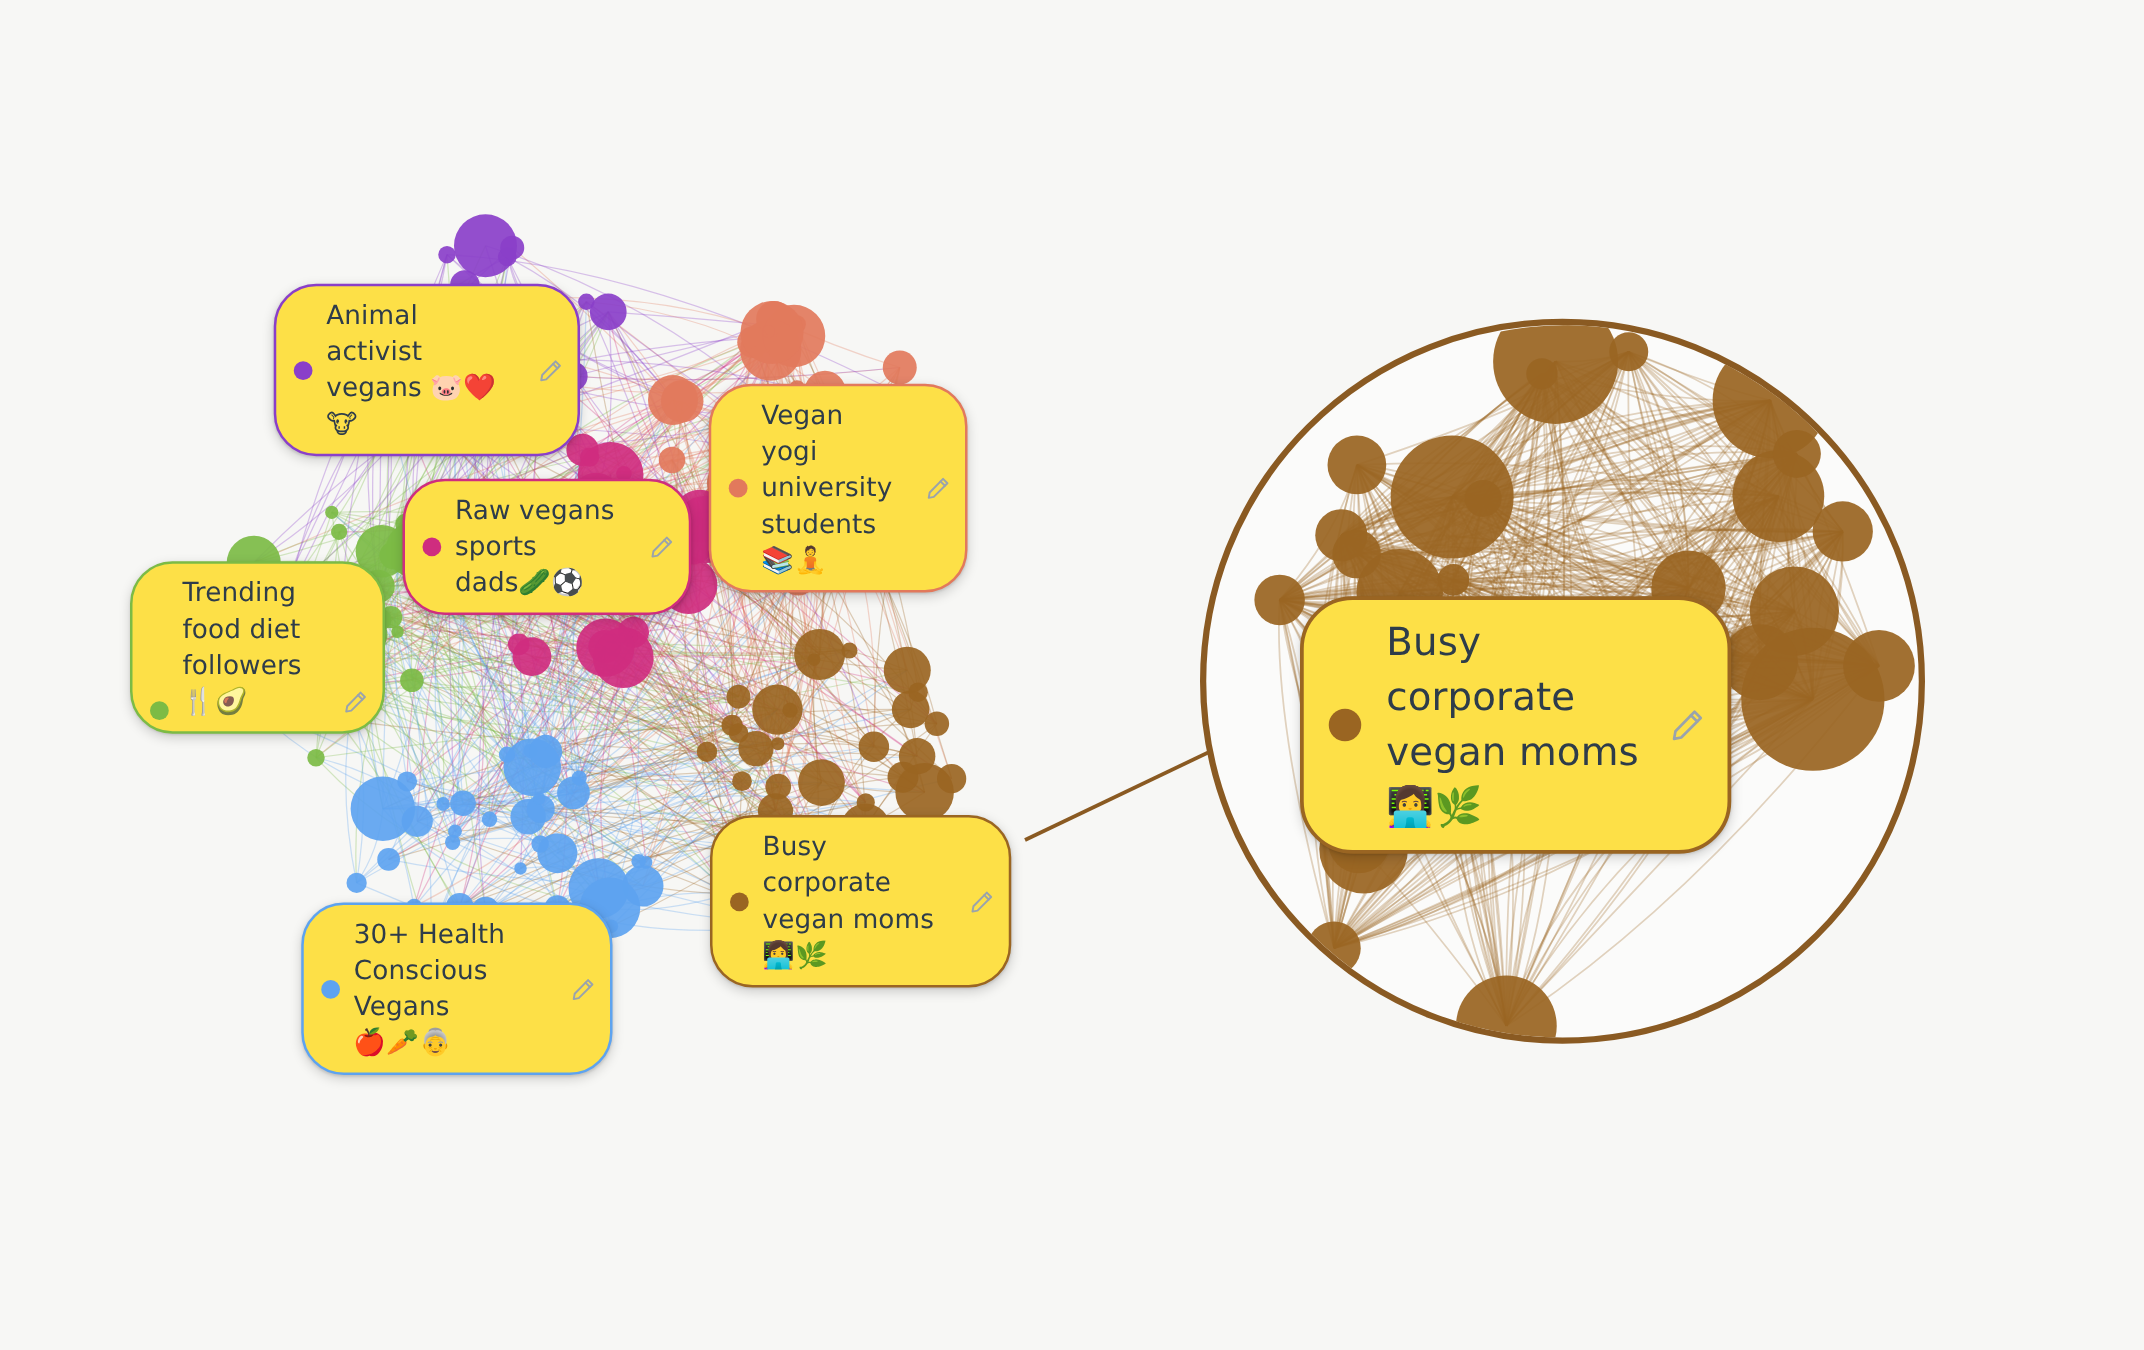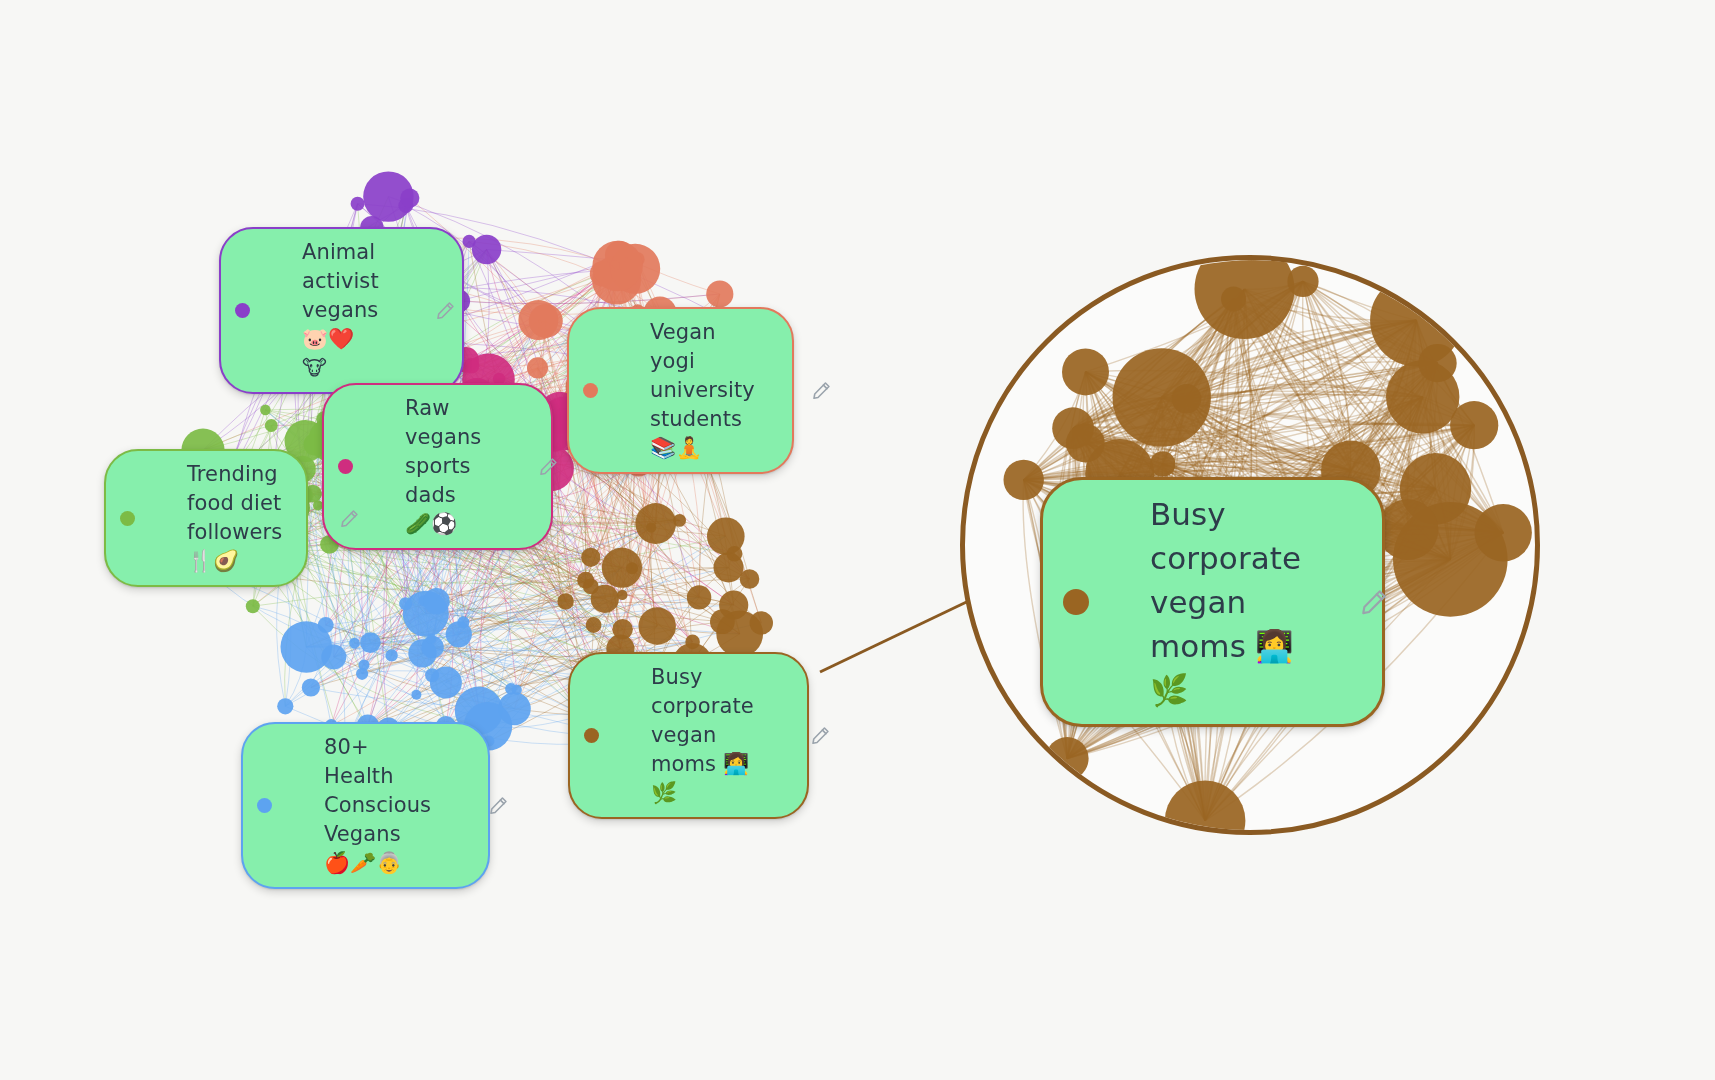--- a/index.html
+++ b/index.html
@@ -11,28 +11,27 @@
     overflow: hidden;
   }
   #stage { position: relative; width: 1715px; height: 1080px; background: #f7f7f5; }
   #graph-svg, #zoom-svg { display: block; }
 
   
   .pill {
     position: absolute;
     display: flex;
     align-items: center;
-    background: #86efac;
+    background: #fde047;
     border-radius: 34px;
     border: 2.5px solid #cccccc;
     box-shadow: 0 3px 9px rgba(0,0,0,0.17), 0 1px 2px rgba(0,0,0,0.10);
     padding: 9px 10px 9px 14px;
     cursor: pointer;
     user-select: none;
-    gap: 41px;
   }
   .pill .dot {
     flex: 0 0 auto;
     width: 15px; height: 15px;
     border-radius: 50%;
     margin-right: 11px;
   }
   .pill .pill-text {
     font-size: 21px;
     line-height: 29px;
@@ -1785,21 +1784,21 @@
         <span class="dot" style="background: rgb(138, 63, 201);"></span>
         <span class="pill-text emoji">Animal activist
 vegans 🐷❤️🐮</span>
         <span class="pencil">
           <svg viewBox="0 0 24 24" width="21" height="21" fill="none" stroke="#9aa3ac" stroke-width="1.8" stroke-linecap="round" stroke-linejoin="round">
    <path d="M16.5 3.5l4 4L8 20l-4.6.9L4.3 16z"></path>
             <path d="M14.2 5.8l4 4"></path>
           </svg>
         </span>
       </div>
-      <div class="pill" style="left: 567px; top: 307px; width: 227px; border-color: rgb(226, 121, 92);">
+      <div class="pill" style="left: 567px; top: 307px; width: 207px; border-color: rgb(226, 121, 92);">
         <span class="dot" style="background: rgb(226, 121, 92);"></span>
         <span class="pill-text emoji">Vegan yogi
 university students
 📚🧘</span>
         <span class="pencil">
           <svg viewBox="0 0 24 24" width="21" height="21" fill="none" stroke="#9aa3ac" stroke-width="1.8" stroke-linecap="round" stroke-linejoin="round">
    <path d="M16.5 3.5l4 4L8 20l-4.6.9L4.3 16z"></path>
             <path d="M14.2 5.8l4 4"></path>
           </svg>
         </span>
@@ -1808,21 +1807,21 @@
         <span class="dot" style="background: rgb(207, 45, 127);"></span>
         <span class="pill-text emoji">Raw vegans sports
 dads🥒⚽</span>
         <span class="pencil">
           <svg viewBox="0 0 24 24" width="21" height="21" fill="none" stroke="#9aa3ac" stroke-width="1.8" stroke-linecap="round" stroke-linejoin="round">
    <path d="M16.5 3.5l4 4L8 20l-4.6.9L4.3 16z"></path>
             <path d="M14.2 5.8l4 4"></path>
           </svg>
         </span>
       </div>
-      <div class="pill" style="left: 104px; top: 449px; width: 204px; border-color: rgb(124, 187, 69);">
+      <div class="pill" style="left: 104px; top: 449px; width: 204px; border-color: rgb(124, 187, 69); align-items: flex-end;">
         <span class="dot" style="background: rgb(124, 187, 69);"></span>
         <span class="pill-text emoji">Trending food diet
 followers 🍴🥑</span>
         <span class="pencil">
           <svg viewBox="0 0 24 24" width="21" height="21" fill="none" stroke="#9aa3ac" stroke-width="1.8" stroke-linecap="round" stroke-linejoin="round">
    <path d="M16.5 3.5l4 4L8 20l-4.6.9L4.3 16z"></path>
             <path d="M14.2 5.8l4 4"></path>
           </svg>
         </span>
       </div>
@@ -1832,21 +1831,21 @@
 vegan moms 👩‍💻🌿</span>
         <span class="pencil">
           <svg viewBox="0 0 24 24" width="21" height="21" fill="none" stroke="#9aa3ac" stroke-width="1.8" stroke-linecap="round" stroke-linejoin="round">
    <path d="M16.5 3.5l4 4L8 20l-4.6.9L4.3 16z"></path>
             <path d="M14.2 5.8l4 4"></path>
           </svg>
         </span>
       </div>
       <div class="pill" style="left: 241px; top: 722px; width: 249px; border-color: rgb(93, 163, 240);">
         <span class="dot" style="background: rgb(93, 163, 240);"></span>
-        <span class="pill-text emoji">80+ Health
+        <span class="pill-text emoji">30+ Health
 Conscious Vegans
 🍎🥕👵</span>
         <span class="pencil">
           <svg viewBox="0 0 24 24" width="21" height="21" fill="none" stroke="#9aa3ac" stroke-width="1.8" stroke-linecap="round" stroke-linejoin="round">
    <path d="M16.5 3.5l4 4L8 20l-4.6.9L4.3 16z"></path>
             <path d="M14.2 5.8l4 4"></path>
           </svg>
         </span>
       </div>
     </div>

